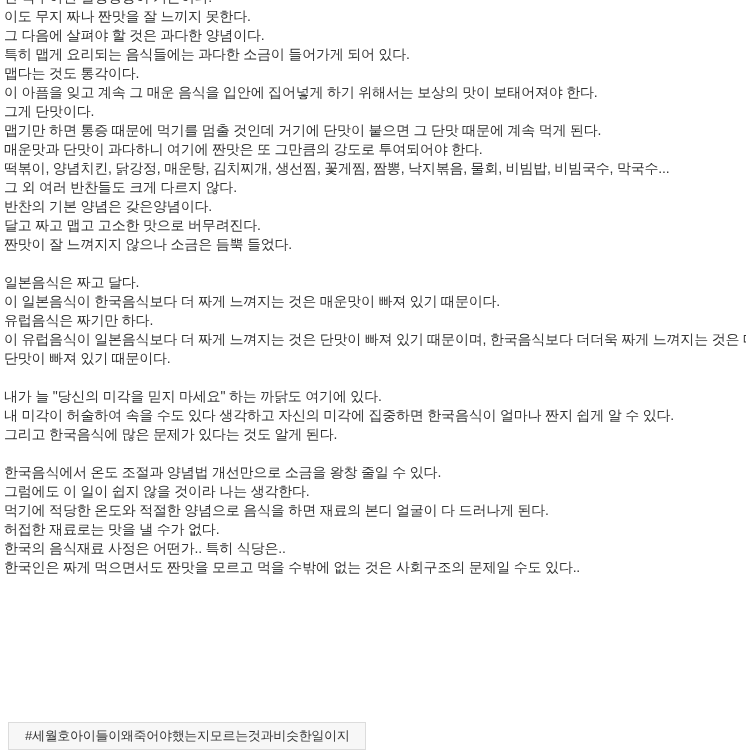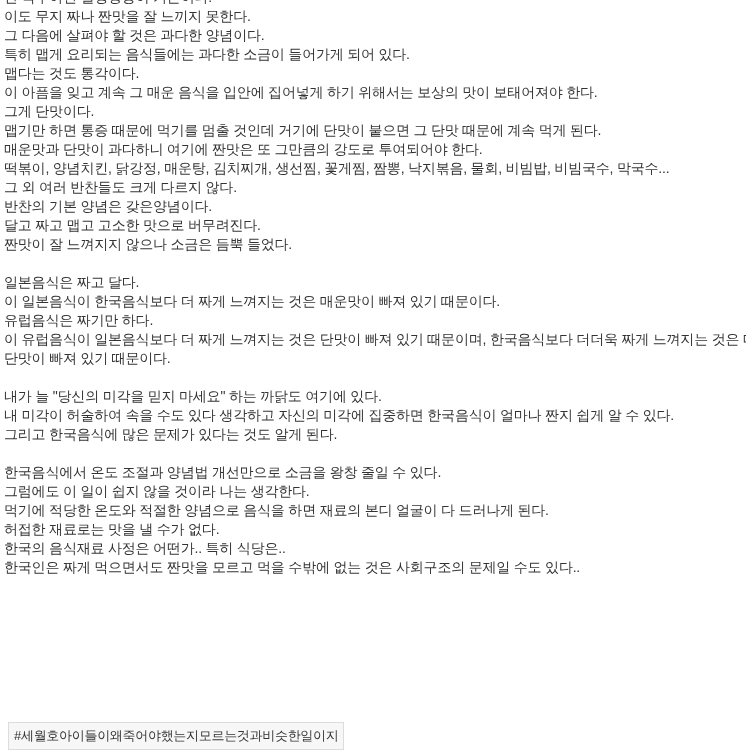--- a/index.html
+++ b/index.html
@@ -28,21 +28,21 @@
     height: 19px;
     white-space: nowrap;
     overflow: hidden;
   }
   .tag-box {
     position: absolute;
     left: 8px;
     top: 722px;
     height: 26px;
     line-height: 26px;
-    padding: 0 5px;
+    padding: 0 16px;
     background: #f7f7f7;
     border: 1px solid #dcdcdc;
     font-size: 13px;
     color: #333333;
     letter-spacing: -0.3px;
     white-space: nowrap;
     cursor: pointer;
   }
 </style>
 </head>

